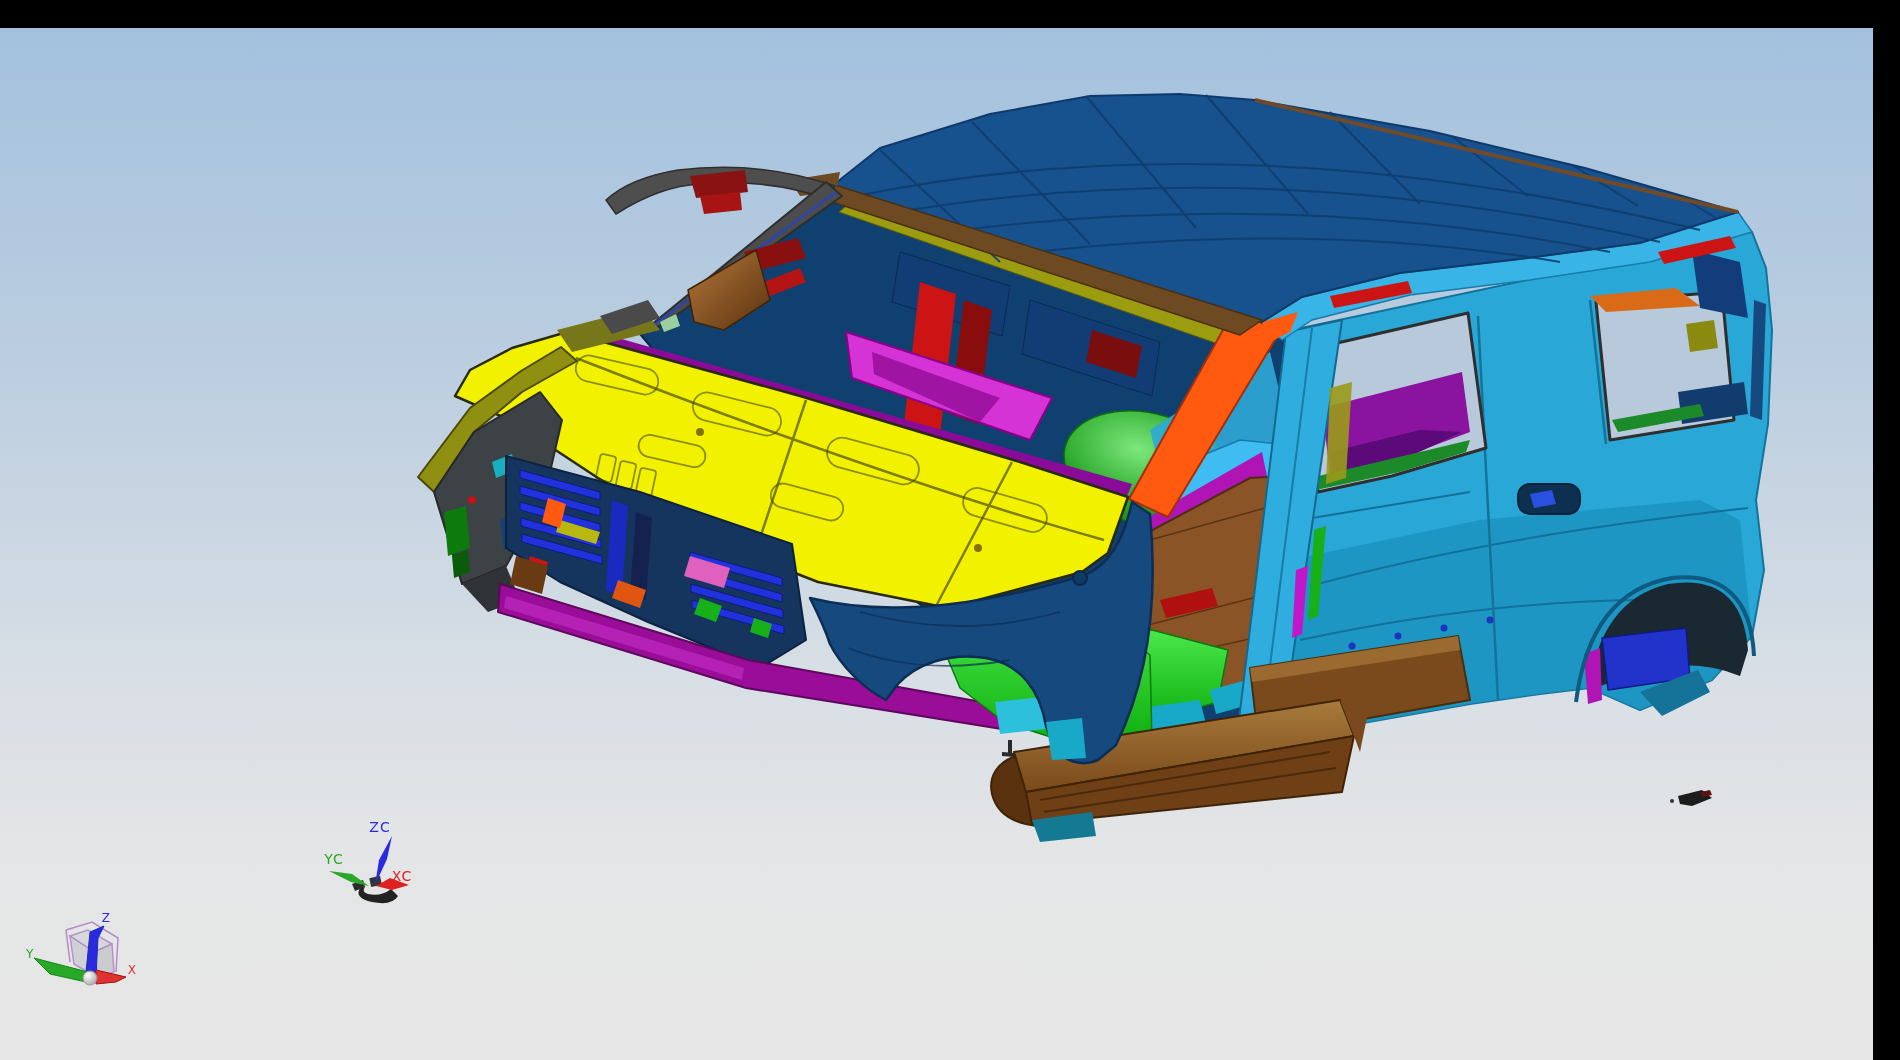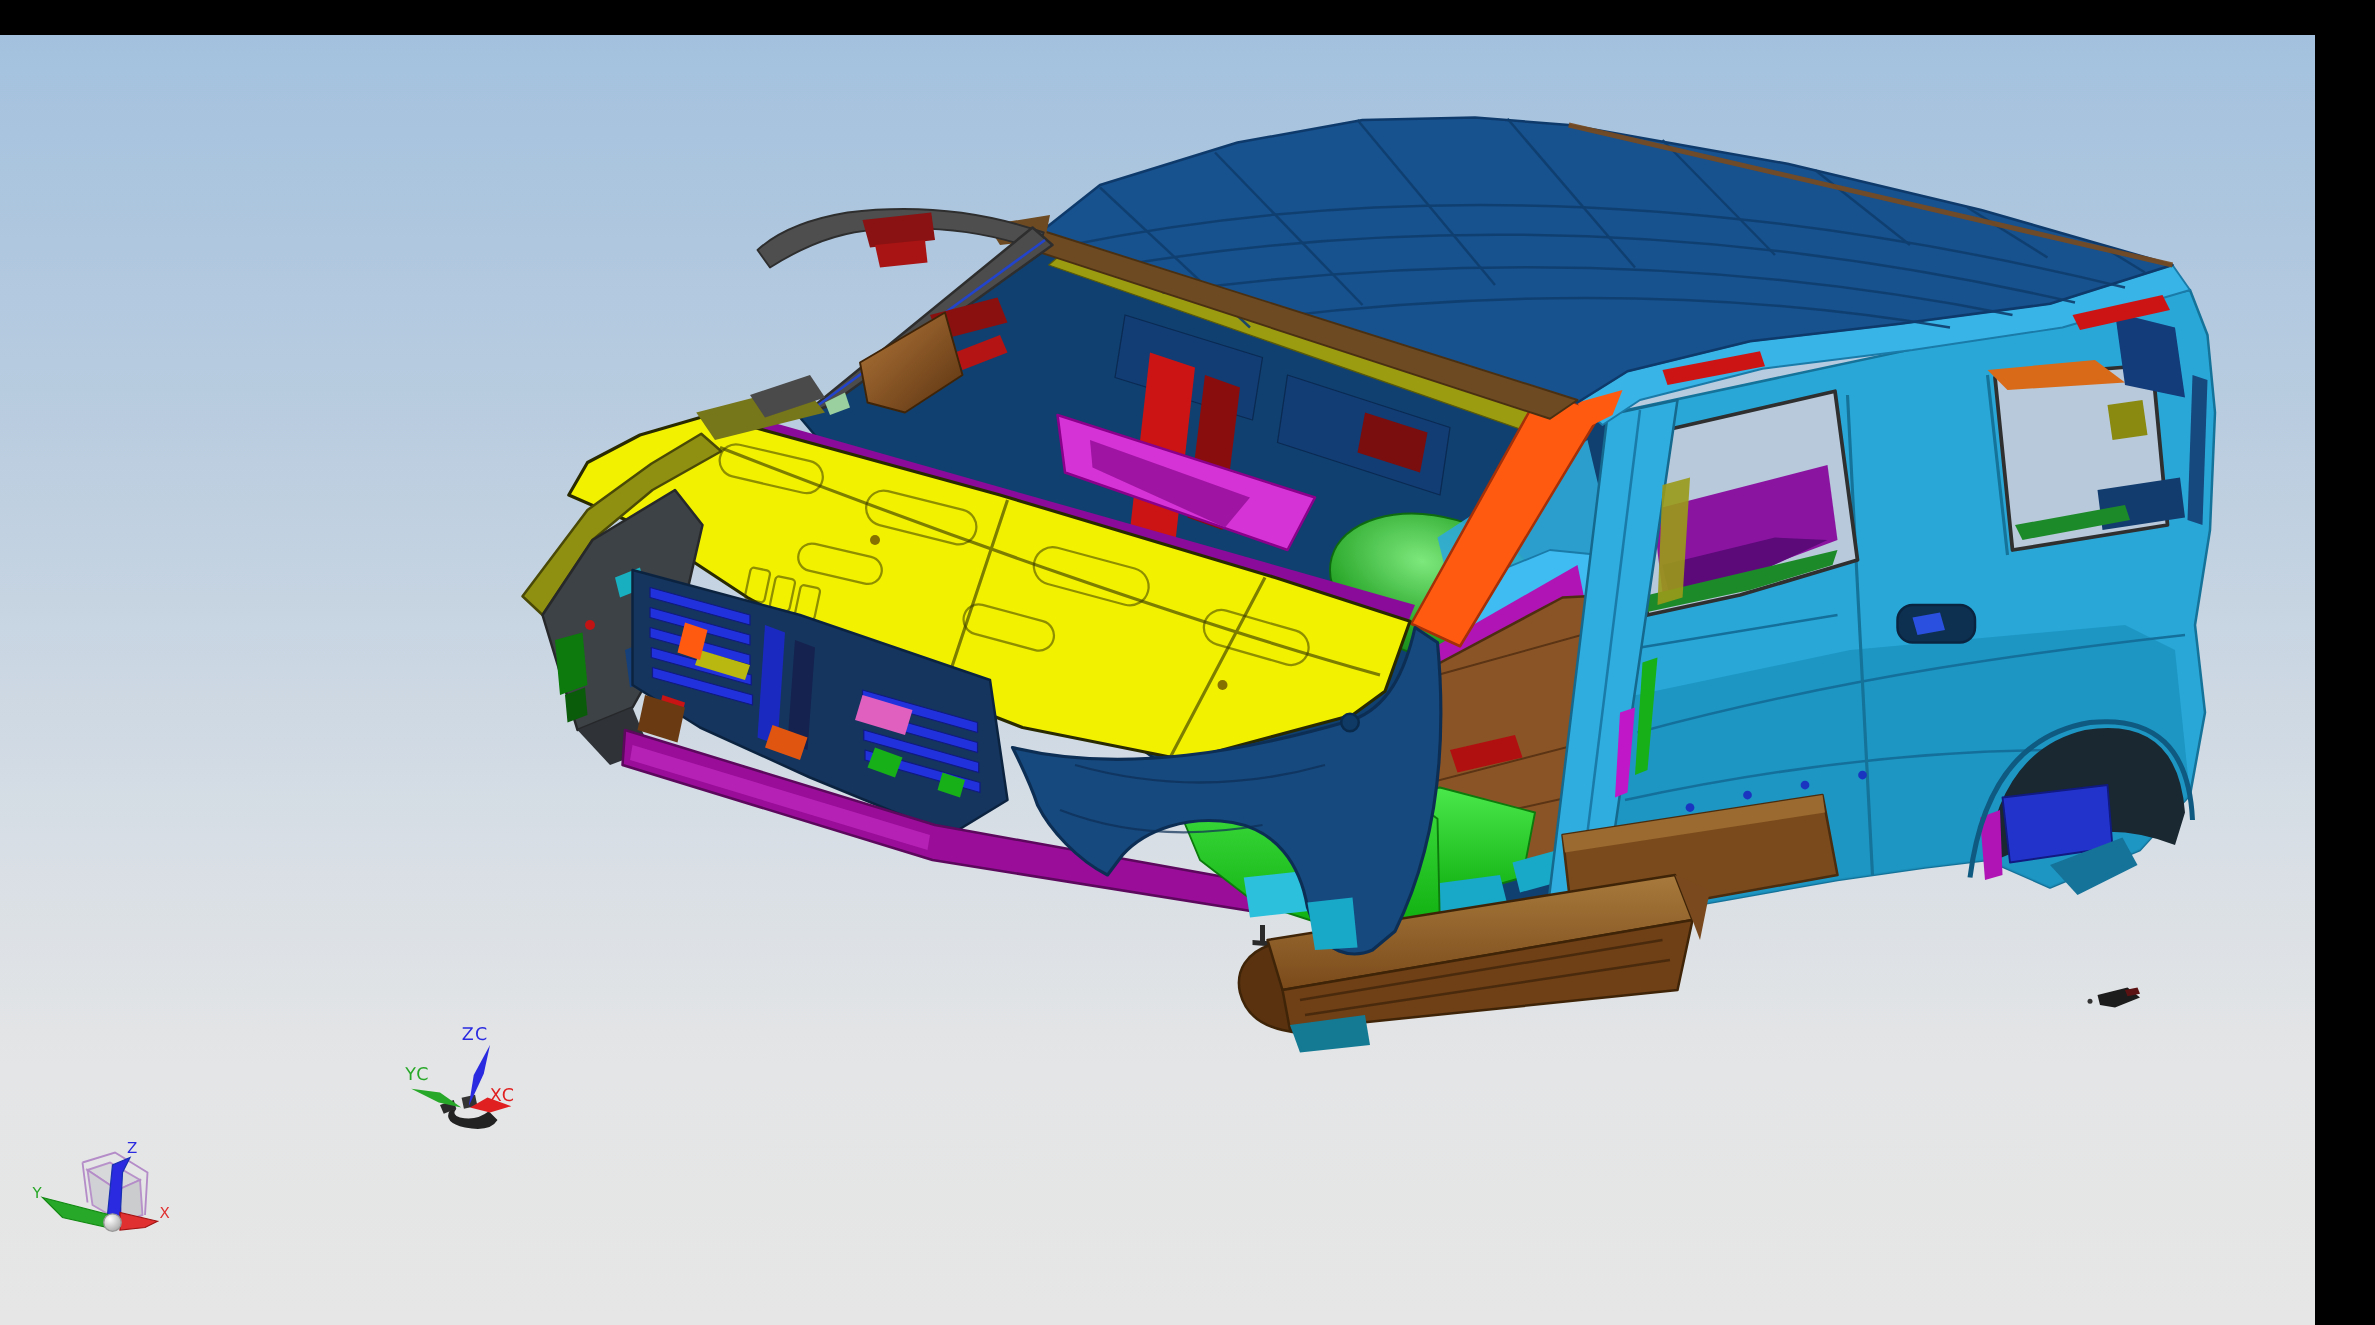--- a/index.html
+++ b/index.html
@@ -1,17 +1,17 @@
 <!DOCTYPE html>
 <html><head>
 <meta charset="utf-8">
 <style>
   html,body{margin:0;padding:0;background:#000;}
   .stage{position:relative;width:1852px;height:1060px;overflow:hidden;background:#f97316;
-         font-family:"DejaVu Sans","Liberation Sans",sans-serif;}
+         font-family:"DejaVu Sans","Liberation Sans",sans-serif;padding-left:21px;}
   .stage svg{position:absolute;left:0;top:0;display:block;}
   text{font-family:"DejaVu Sans","Liberation Sans",sans-serif;}
   .axis-label{font-size:14px;letter-spacing:1px;}
   .axis-label-small{font-size:12px;letter-spacing:0.5px;}
 </style>
 </head>
 <body>
 
 <div class="stage">
 <svg width="1900" height="1060" viewBox="0 0 1900 1060">

